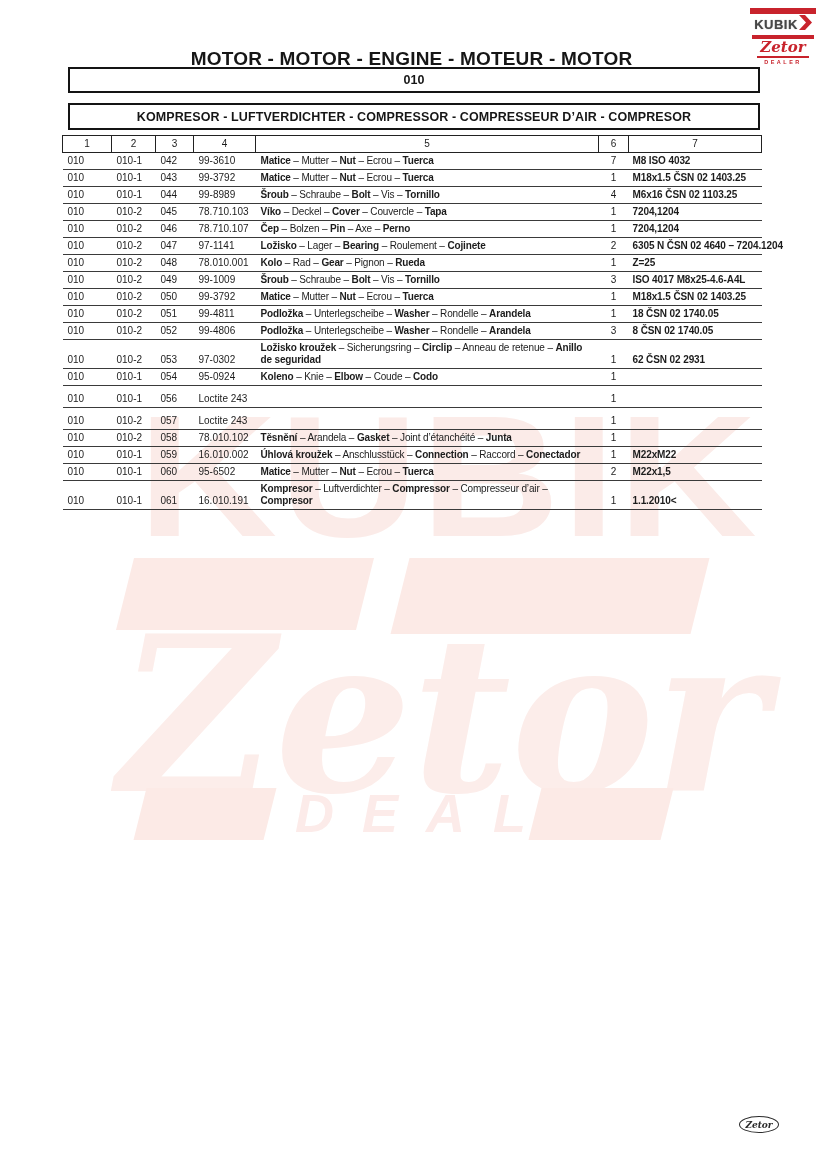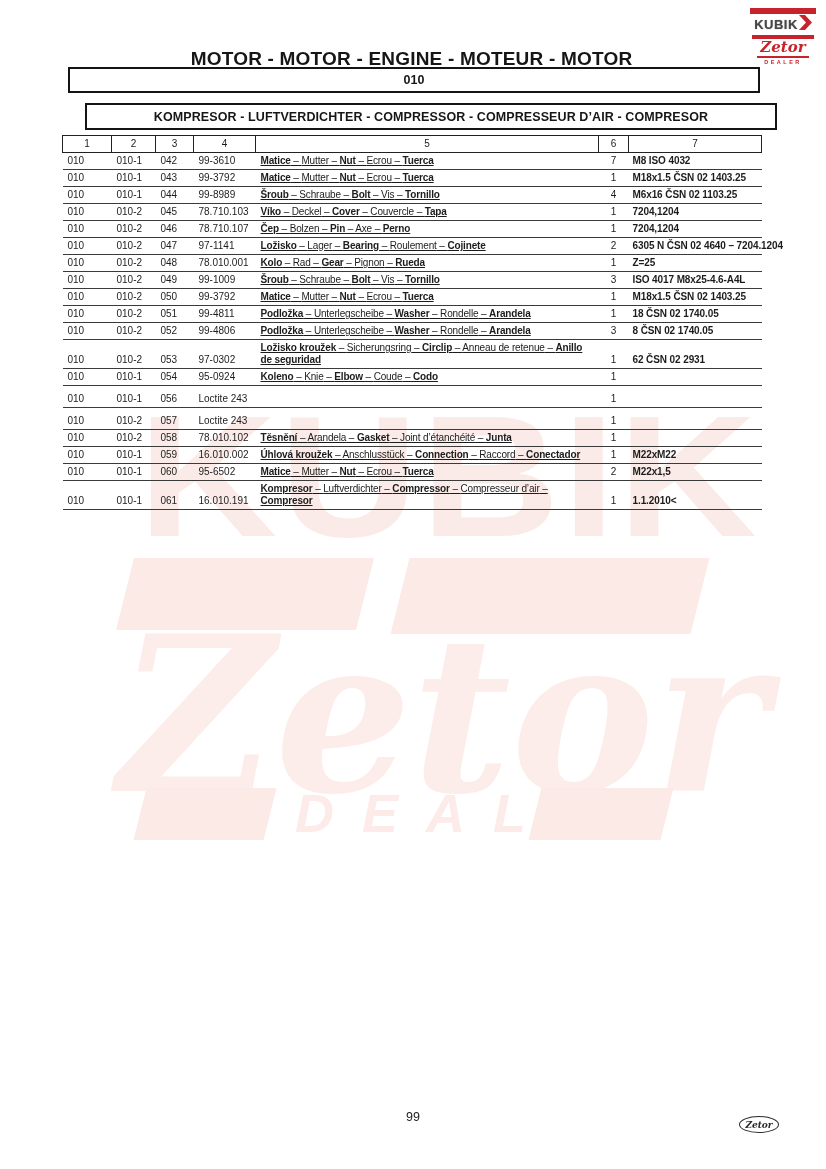--- a/index.html
+++ b/index.html
@@ -55,21 +55,21 @@
     text-align:center; font-weight:bold; font-size:19px; letter-spacing:0.2px;
   }
   .code-box {
     position:absolute; left:68px; top:67px; width:692px; height:26px; z-index:1;
     border:2px solid #141414; display:flex; align-items:center; justify-content:center;
     font-weight:bold; font-size:12.5px;
   }
   .section-box {
     position:absolute; left:68px; top:103px; width:692px; height:27px; z-index:1;
     border:2px solid #141414; display:flex; align-items:center; justify-content:center;
-    font-weight:bold; font-size:12.5px; letter-spacing:0.1px;margin-left:17px;
+    font-weight:bold; font-size:12.5px; letter-spacing:0.1px;
   }
 
   
   table.pt {
     position:absolute; left:62px; top:135px; width:699px; z-index:1;
     border-collapse:collapse; table-layout:fixed;
     font-size:10px; line-height:12px; color:#1c1c1c;
   }
   .pt th {
     border:1.5px solid #222; font-weight:normal; font-size:10px;
@@ -77,21 +77,21 @@
   }
   .pt th.c1{width:49px} .pt th.c2{width:44px} .pt th.c3{width:38px}
   .pt th.c4{width:62px} .pt th.c5{width:343px} .pt th.c6{width:30px} .pt th.c7{width:133px}
   .pt td {
     border-bottom:1.3px solid #3a3a3a; vertical-align:bottom;
     padding:2px 0 2px 5px; overflow:visible;
   }
   .pt tr { height:17px; }
   .pt tr.tall { height:22px; }
   .pt td.qty { text-align:center; padding-left:0; }
-  .pt td.desc { padding-right:8px; letter-spacing:-0.15px;text-decoration:underline; }
+  .pt td.desc { padding-right:8px; letter-spacing:-0.15px; }
   .pt td.spec { white-space:nowrap; padding-left:4px; letter-spacing:-0.1px;font-weight:bold; }
   .pt .b { font-weight:bold; }
 
   
   .page-num {
     position:absolute; top:1110px; left:0; width:100%; z-index:1;
     text-align:center; font-size:12.5px; color:#1c1c1c;
   }
   .footer-logo {
     position:absolute; top:1116px; right:47px; width:40px; height:17px; z-index:1;
@@ -320,18 +320,17 @@
           <td>010-1</td>
           <td>061</td>
           <td>16.010.191</td>
           <td class="desc"><span class="b">Kompresor</span> – <span>Luftverdichter</span> – <span class="b">Compressor</span> – <span>Compresseur d’air</span> – <span class="b">Compresor</span></td>
           <td class="qty">1</td>
           <td class="spec">1.1.2010&lt;</td>
         </tr>
       </tbody>
   </table>
 
-  <div class="page-num">99</div>
   <div class="footer-logo">
     <span>Zetor</span>
   </div>
 
 </div>
 
 </body></html>

